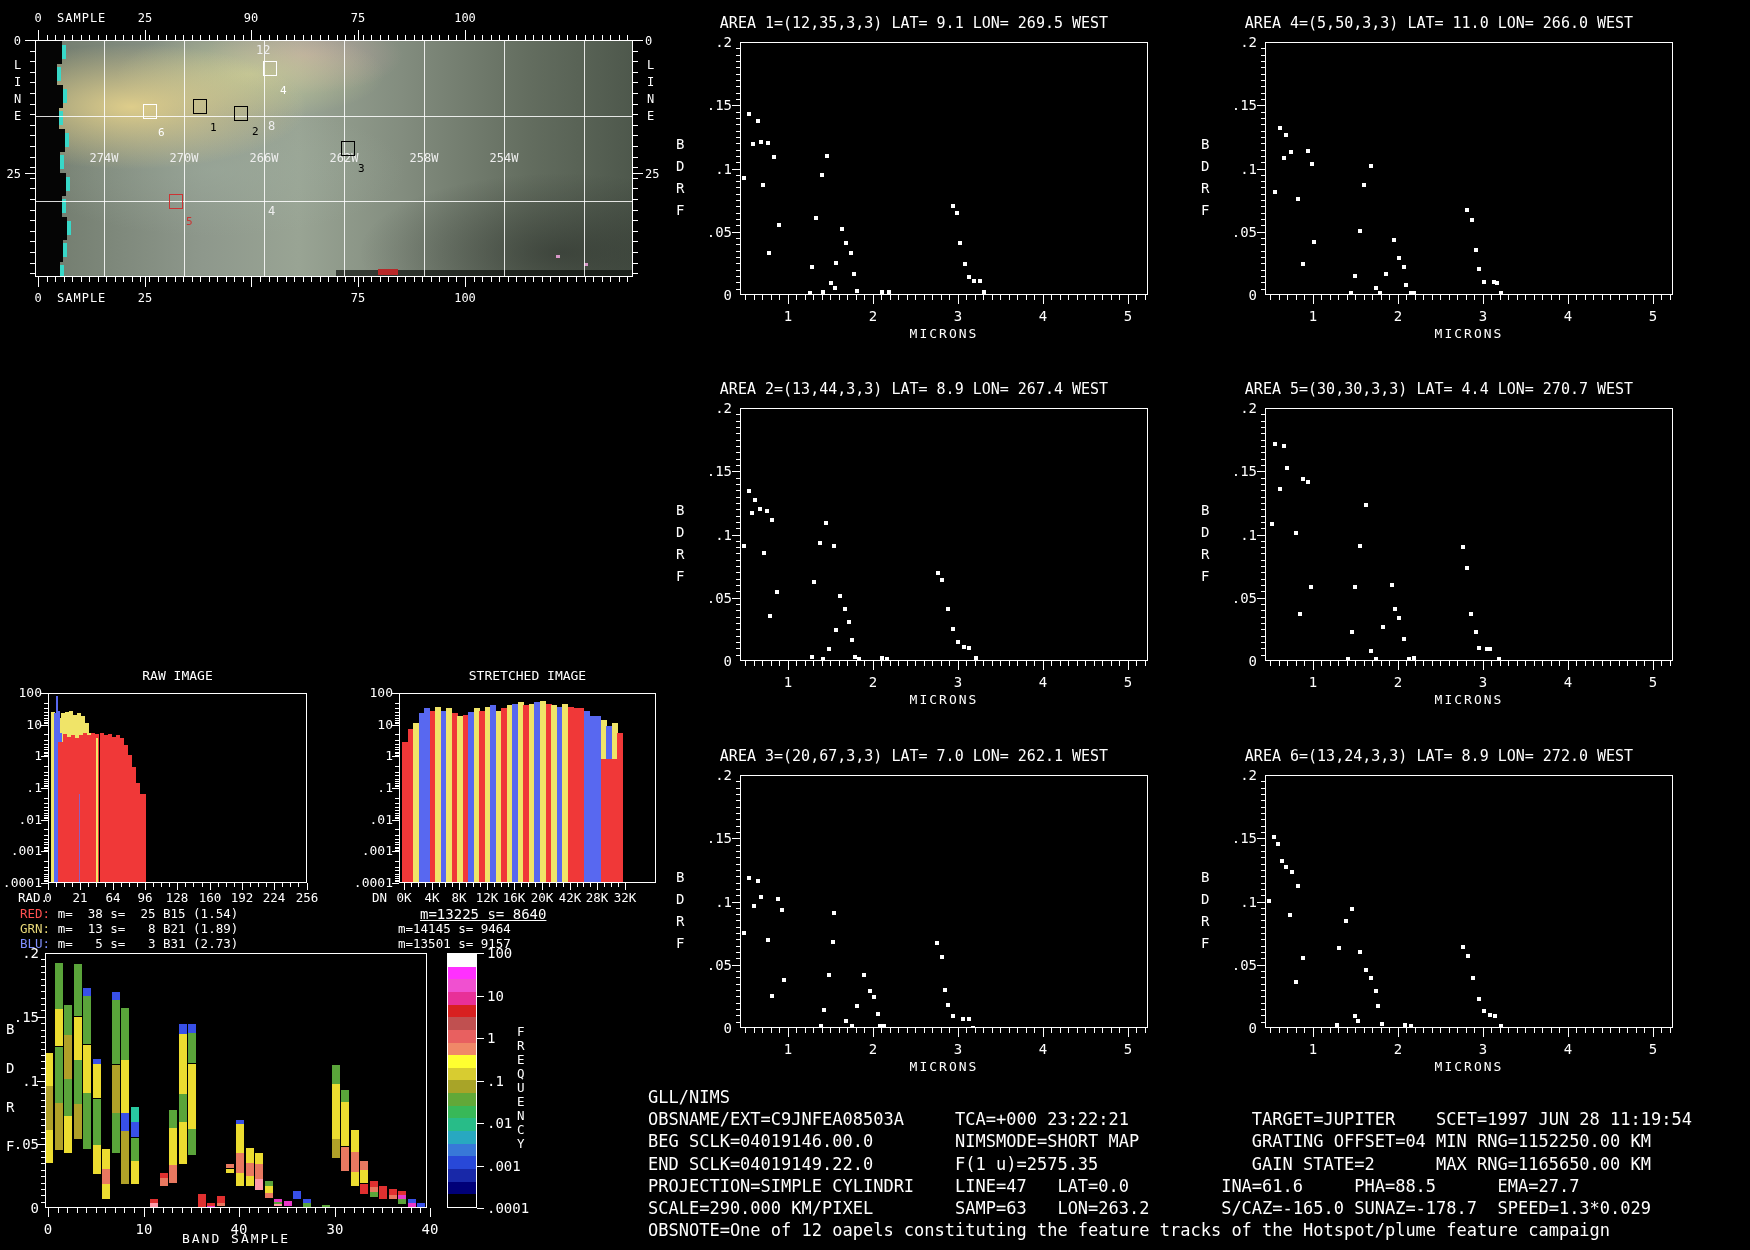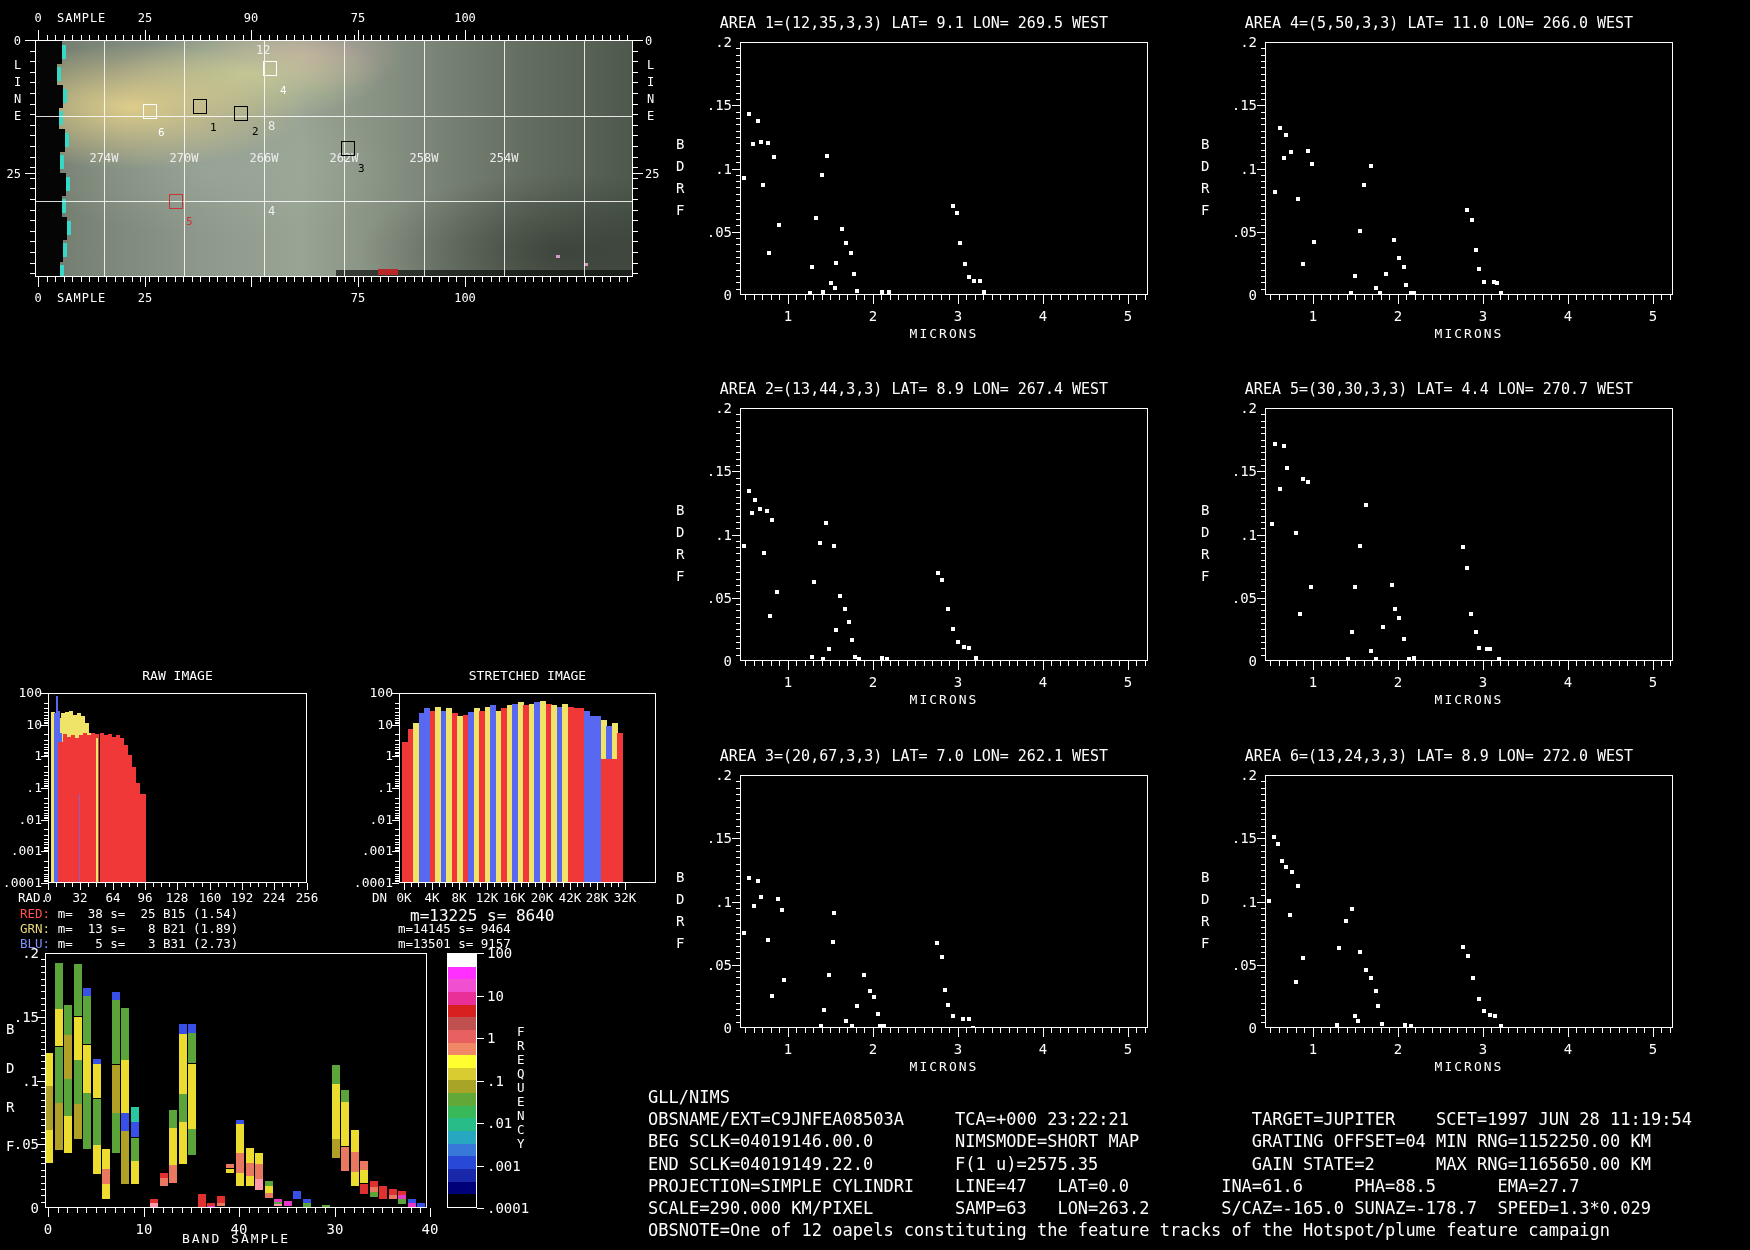--- a/index.html
+++ b/index.html
@@ -1238,21 +1238,21 @@
     <div style="position: absolute; left: 44px; top: 874px; width: 4px; height: 1px; background: rgb(255, 255, 255);"></div>
     <div style="position: absolute; left: 44px; top: 876px; width: 4px; height: 1px; background: rgb(255, 255, 255);"></div>
     <div style="position: absolute; left: 44px; top: 878px; width: 4px; height: 1px; background: rgb(255, 255, 255);"></div>
     <div style="position: absolute; left: 44px; top: 880px; width: 4px; height: 1px; background: rgb(255, 255, 255);"></div>
     <div style="position: absolute; left: 44px; top: 881px; width: 4px; height: 1px; background: rgb(255, 255, 255);"></div>
     <div style="position: absolute; left: -2px; top: 875px; width: 44px; text-align: right; font-size: 13px;">.0001</div>
     <div style="position: absolute; left: 41px; top: 883px; width: 7px; height: 1px; background: rgb(255, 255, 255);"></div>
     <div style="position: absolute; left: 18px; top: 890px; font-size: 12.5px;">RAD.</div>
     <div style="position: absolute; left: 32px; top: 890px; width: 32px; text-align: center; font-size: 12.5px;">0</div>
     <div style="position: absolute; left: 48px; top: 883px; width: 1px; height: 7px; background: rgb(255, 255, 255);"></div>
-    <div style="position: absolute; left: 64px; top: 890px; width: 32px; text-align: center; font-size: 12.5px;">32</div>
+    <div style="position: absolute; left: 64px; top: 890px; width: 32px; text-align: center; font-size: 12.5px;">21</div>
     <div style="position: absolute; left: 80px; top: 883px; width: 1px; height: 7px; background: rgb(255, 255, 255);"></div>
     <div style="position: absolute; left: 97px; top: 890px; width: 32px; text-align: center; font-size: 12.5px;">64</div>
     <div style="position: absolute; left: 113px; top: 883px; width: 1px; height: 7px; background: rgb(255, 255, 255);"></div>
     <div style="position: absolute; left: 129px; top: 890px; width: 32px; text-align: center; font-size: 12.5px;">96</div>
     <div style="position: absolute; left: 145px; top: 883px; width: 1px; height: 7px; background: rgb(255, 255, 255);"></div>
     <div style="position: absolute; left: 161px; top: 890px; width: 32px; text-align: center; font-size: 12.5px;">128</div>
     <div style="position: absolute; left: 177px; top: 883px; width: 1px; height: 7px; background: rgb(255, 255, 255);"></div>
     <div style="position: absolute; left: 194px; top: 890px; width: 32px; text-align: center; font-size: 12.5px;">160</div>
     <div style="position: absolute; left: 210px; top: 883px; width: 1px; height: 7px; background: rgb(255, 255, 255);"></div>
     <div style="position: absolute; left: 226px; top: 890px; width: 32px; text-align: center; font-size: 12.5px;">192</div>
@@ -1434,21 +1434,21 @@
     <div style="position: absolute; left: 535px; top: 883px; width: 1px; height: 4px; background: rgb(255, 255, 255);"></div>
     <div style="position: absolute; left: 549px; top: 883px; width: 1px; height: 4px; background: rgb(255, 255, 255);"></div>
     <div style="position: absolute; left: 556px; top: 883px; width: 1px; height: 4px; background: rgb(255, 255, 255);"></div>
     <div style="position: absolute; left: 563px; top: 883px; width: 1px; height: 4px; background: rgb(255, 255, 255);"></div>
     <div style="position: absolute; left: 577px; top: 883px; width: 1px; height: 4px; background: rgb(255, 255, 255);"></div>
     <div style="position: absolute; left: 583px; top: 883px; width: 1px; height: 4px; background: rgb(255, 255, 255);"></div>
     <div style="position: absolute; left: 590px; top: 883px; width: 1px; height: 4px; background: rgb(255, 255, 255);"></div>
     <div style="position: absolute; left: 604px; top: 883px; width: 1px; height: 4px; background: rgb(255, 255, 255);"></div>
     <div style="position: absolute; left: 611px; top: 883px; width: 1px; height: 4px; background: rgb(255, 255, 255);"></div>
     <div style="position: absolute; left: 618px; top: 883px; width: 1px; height: 4px; background: rgb(255, 255, 255);"></div>
-    <div style="position: absolute; left: 410px; top: 906px; font-size: 16px; white-space: pre;">m=13225 s= 8640</div>
+    <div style="position: absolute; left: 420px; top: 906px; font-size: 14px; white-space: pre; text-decoration: underline;">m=13225 s= 8640</div>
     <div style="position: absolute; left: 398px; top: 921px; font-size: 12.5px; white-space: pre;">m=14145 s= 9464</div>
     <div style="position: absolute; left: 398px; top: 936px; font-size: 12.5px; white-space: pre;">m=13501 s= 9157</div>
     <div style="position: absolute; left: 45px; top: 953px; width: 382px; height: 255px; border: 1px solid rgb(255, 255, 255); box-sizing: border-box; overflow: hidden; background: rgb(0, 0, 0);">
       <div style="position: absolute; left: -1px; top: 99px; width: 8px; height: 33px; background: rgb(236, 220, 48);"></div>
       <div style="position: absolute; left: -1px; top: 132px; width: 8px; height: 44px; background: rgb(176, 160, 40);"></div>
       <div style="position: absolute; left: -1px; top: 176px; width: 8px; height: 33px; background: rgb(236, 220, 48);"></div>
       <div style="position: absolute; left: 9px; top: 9px; width: 8px; height: 47px; background: rgb(90, 164, 58);"></div>
       <div style="position: absolute; left: 9px; top: 55px; width: 8px; height: 37px; background: rgb(236, 220, 48);"></div>
       <div style="position: absolute; left: 9px; top: 93px; width: 8px; height: 56px; background: rgb(90, 164, 58);"></div>
       <div style="position: absolute; left: 9px; top: 149px; width: 8px; height: 47px; background: rgb(176, 160, 40);"></div>

